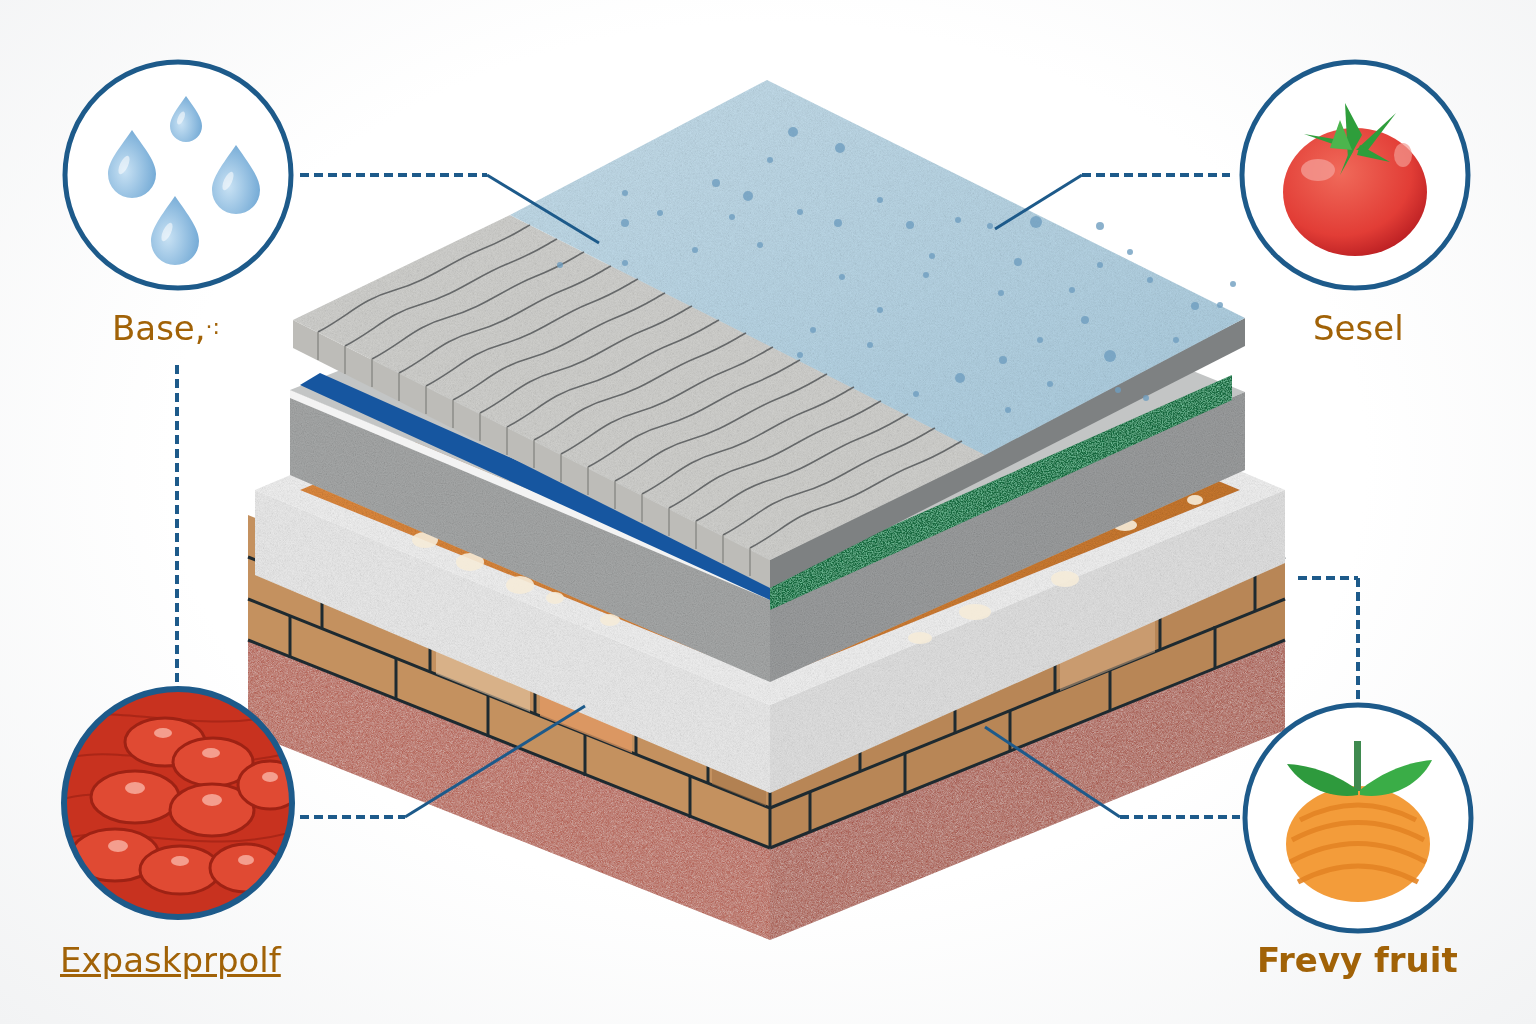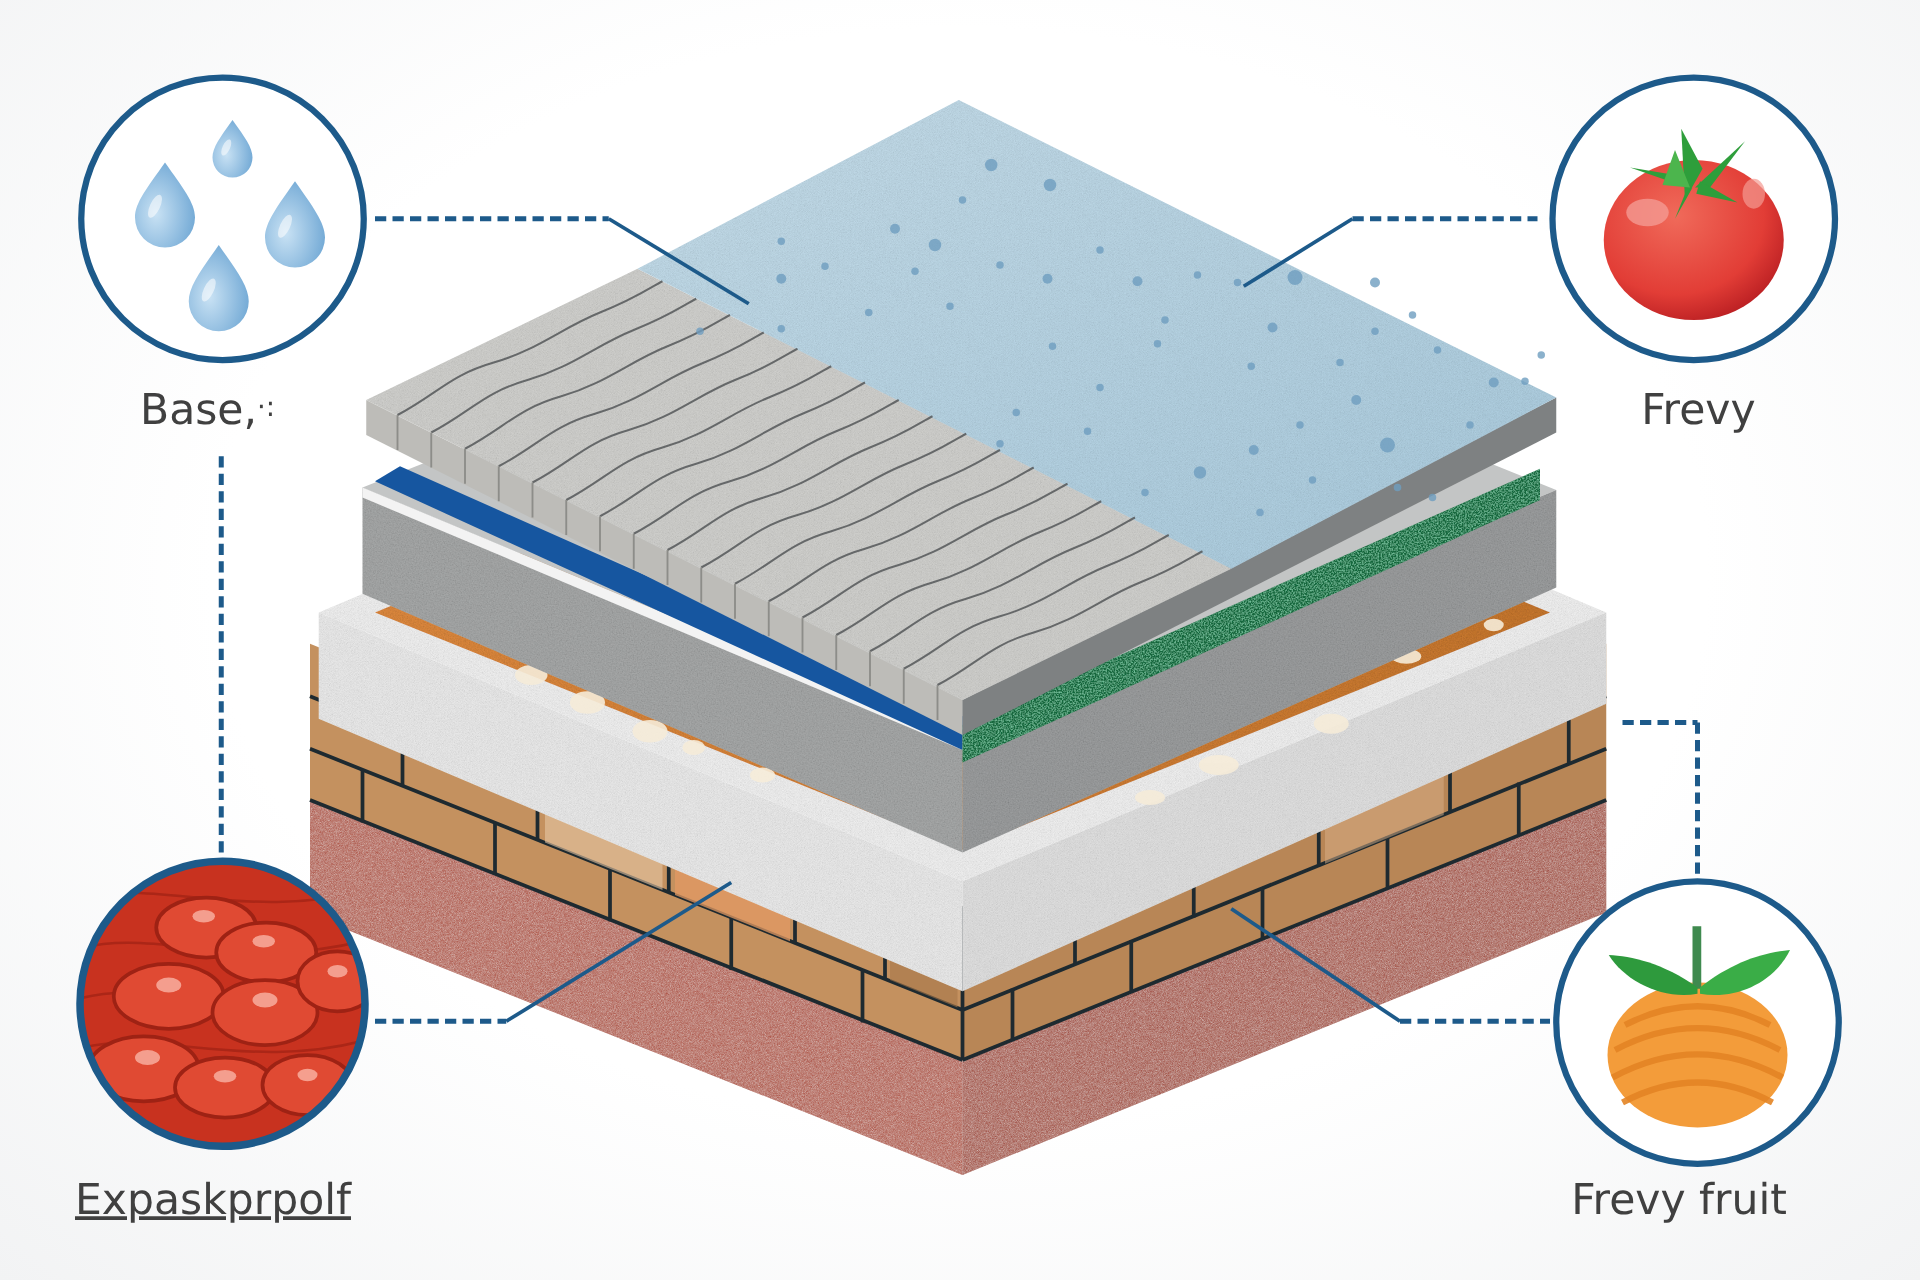--- a/index.html
+++ b/index.html
@@ -1,18 +1,18 @@
 <!DOCTYPE html>
 <html><head>
 <meta charset="utf-8">
 <style>
   html, body { margin:0; padding:0; }
   body { width:1536px; height:1024px; background:#ffffff; position:relative; overflow:hidden; font-family:"DejaVu Sans", sans-serif; }
   #stage { position:absolute; left:0; top:0; width:1536px; height:1024px; }
-  .label { position:absolute; color:#404040; font-family:"DejaVu Sans", sans-serif; font-size:34px; letter-spacing:0px; white-space:nowrap; }
+  .label { position:absolute; color:#a16207; font-family:"DejaVu Sans", sans-serif; font-size:34px; letter-spacing:0px; white-space:nowrap; }
   .bg-grad { position:absolute; left:0; top:0; width:1536px; height:1024px;
     background: radial-gradient(ellipse at 50% 45%, #ffffff 0%, #ffffff 55%, #f2f3f4 100%); }
 </style>
 </head>
 <body>
 
 <div class="bg-grad"></div>
 
 <svg id="stage" width="1536" height="1024" viewBox="0 0 1536 1024" xmlns="http://www.w3.org/2000/svg">
   <defs>
@@ -372,15 +372,15 @@
       <rect x="1354" y="741" width="7" height="50" fill="#3f8a4f"></rect>
       <path d="M1358,790 C1330,770 1305,765 1287,764 C1300,785 1330,800 1358,795 Z" fill="#2e9a3d"></path>
       <path d="M1360,790 C1385,770 1410,762 1432,760 C1420,785 1390,800 1360,795 Z" fill="#3aad47"></path>
     </g>
   </g>
 </svg>
 
 <div class="label" style="left:112px; top:308px;">
   <span>Base,</span><span style="font-size:22px; vertical-align:6px;">·:</span>
 </div>
-<div class="label" style="left:1313px; top:308px;">Frevy</div>
+<div class="label" style="left:1313px; top:308px;">Sesel</div>
 <div class="label" style="left:60px; top:940px;text-decoration:underline;">Expaskprpolf</div>
-<div class="label" style="left:1257px; top:940px;">Frevy fruit</div>
+<div class="label" style="left:1257px; top:940px;font-weight:bold;">Frevy fruit</div>
 
 </body></html>

